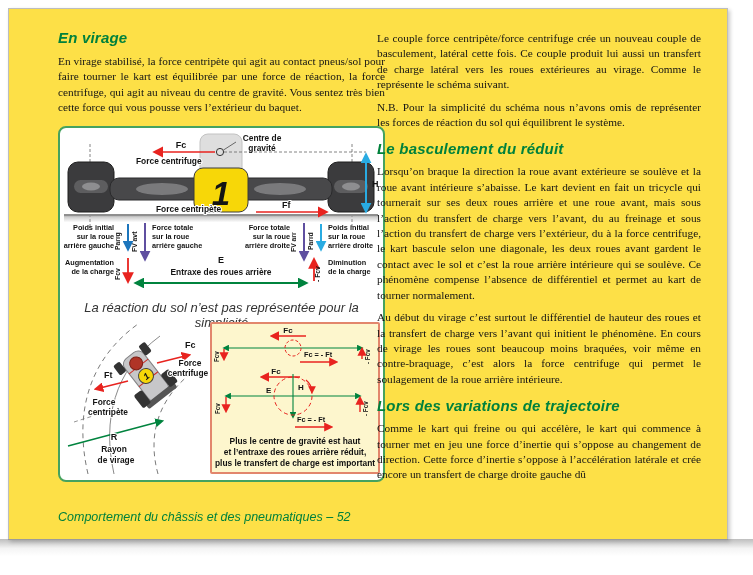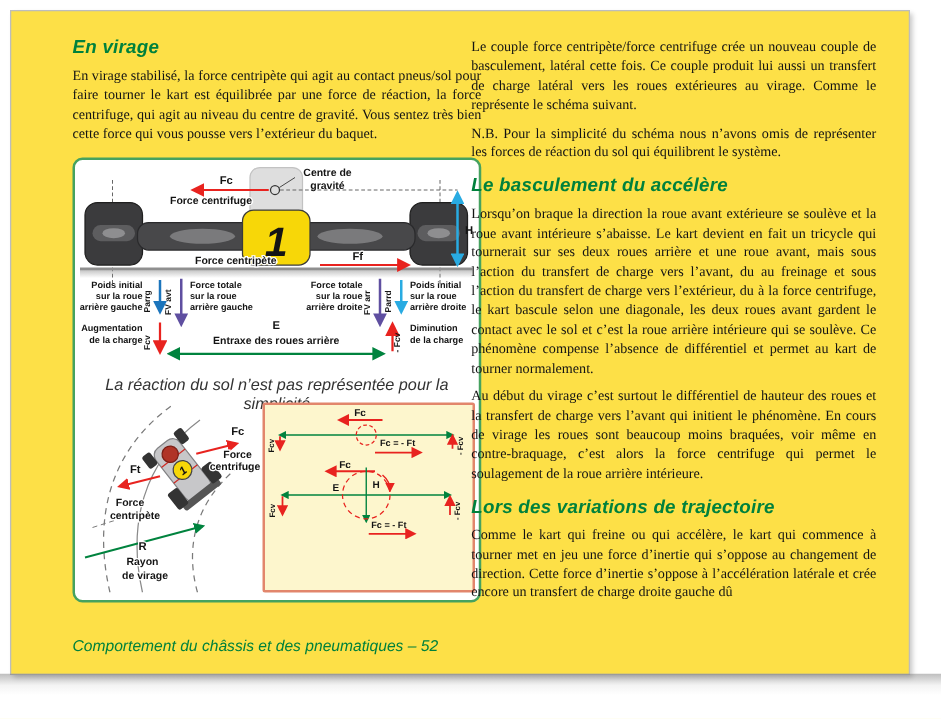--- a/index.html
+++ b/index.html
@@ -206,29 +206,34 @@
               <text x="54" y="69" font-size="8" font-weight="bold">E</text>
               <circle cx="81" cy="72" r="19" fill="none" stroke="#e8231f" stroke-width="1" stroke-dasharray="4,3"></circle>
               <path d="M 94,56 q 6,5 6,12" fill="none" stroke="#e8231f" stroke-width="1.2" marker-end="url(#mr)"></path>
               <line x1="14" y1="73" x2="14" y2="87" stroke="#e8231f" stroke-width="1.4" marker-end="url(#mr)"></line>
               <text x="8" y="90" transform="rotate(-90 8 90)" font-size="6.3" font-weight="600">Fcv</text>
               <line x1="148" y1="88" x2="148" y2="74" stroke="#e8231f" stroke-width="1.4" marker-end="url(#mr)"></line>
               <text x="156" y="92" transform="rotate(-90 156 92)" font-size="6.3" font-weight="600">- Fcv</text>
               <text x="85" y="98" font-size="7.3" font-weight="bold">Fc = - Ft</text>
               <line x1="83" y1="103" x2="119" y2="103" stroke="#e8231f" stroke-width="1.4" marker-end="url(#mr)"></line>
             </svg>
+            <div class="inset-caption">
+              <div>Plus le centre de gravité est haut</div>
+              <div>et l’entraxe des roues arrière réduit,</div>
+              <div>plus le transfert de charge est important</div>
+            </div>
           </div>
         </div>
       </div>
     </div>
 
     <div class="col-right">
       <p class="body">Le couple force centripète/force centrifuge crée un nouveau couple de basculement, latéral cette fois. Ce couple produit lui aussi un transfert de charge latéral vers les roues extérieures au virage. Comme le représente le schéma suivant.</p>
       <p class="body nb">N.B. Pour la simplicité du schéma nous n’avons omis de représenter les forces de réaction du sol qui équilibrent le système.</p>
-      <h2 class="sec">Le basculement du accélère</h2>
+      <h2 class="sec">Le basculement du réduit</h2>
       <p class="body">Lorsqu’on braque la direction la roue avant extérieure se soulève et la roue avant intérieure s’abaisse. Le kart devient en fait un tricycle qui tournerait sur ses deux roues arrière et une roue avant, mais sous l’action du transfert de charge vers l’avant, du au freinage et sous l’action du transfert de charge vers l’extérieur, du à la force centrifuge, le kart bascule selon une diagonale, les deux roues avant gardent le contact avec le sol et c’est la roue arrière intérieure qui se soulève. Ce phénomène compense l’absence de différentiel et permet au kart de tourner normalement.</p>
       <p class="body">Au début du virage c’est surtout le différentiel de hauteur des roues et la transfert de charge vers l’avant qui initient le phénomène. En cours de virage les roues sont beaucoup moins braquées, voir même en contre-braquage, c’est alors la force centrifuge qui permet le soulagement de la roue arrière intérieure.</p>
       <h2 class="sec">Lors des variations de trajectoire</h2>
       <p class="body">Comme le kart qui freine ou qui accélère, le kart qui commence à tourner met en jeu une force d’inertie qui s’oppose au changement de direction. Cette force d’inertie s’oppose à l’accélération latérale et crée encore un transfert de charge droite gauche dû</p>
     </div>
 
     <div class="footer">Comportement du châssis et des pneumatiques – 52</div>
   </div>
 
   <div class="desk-shadow"></div>

